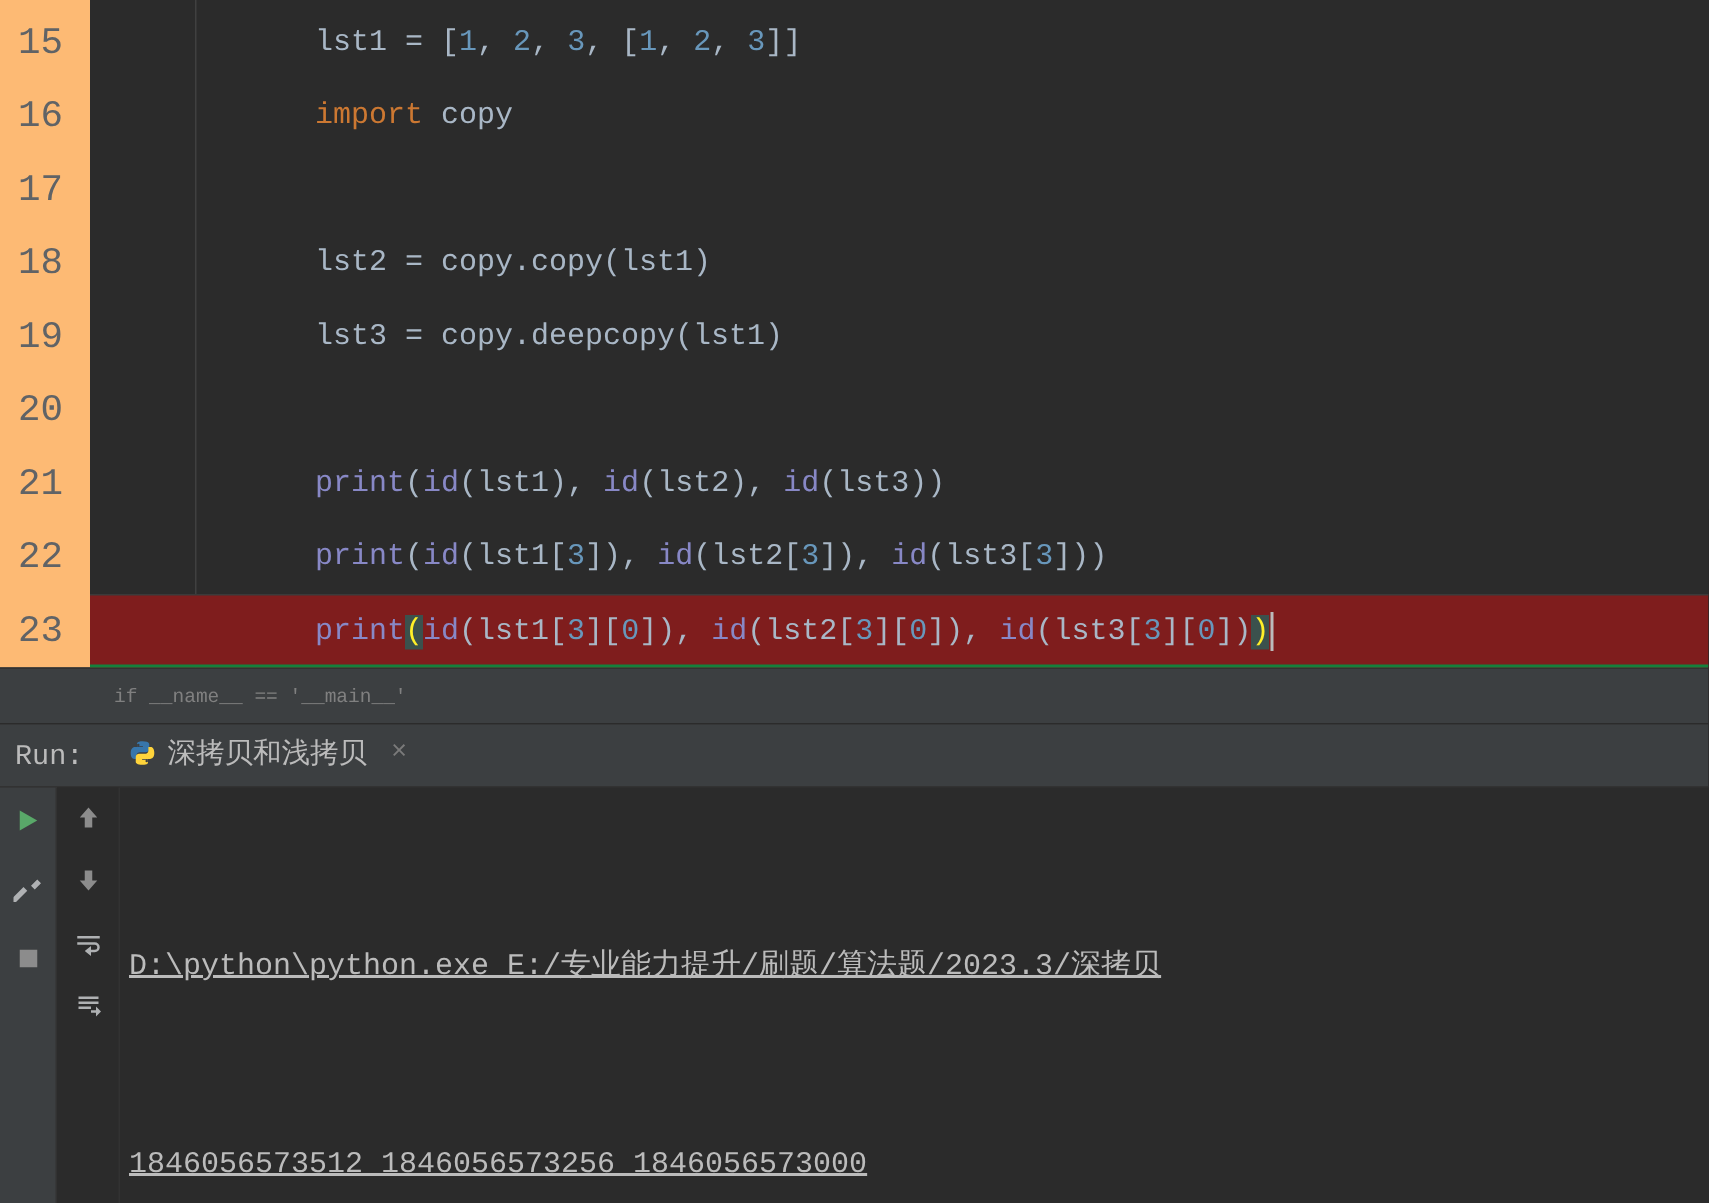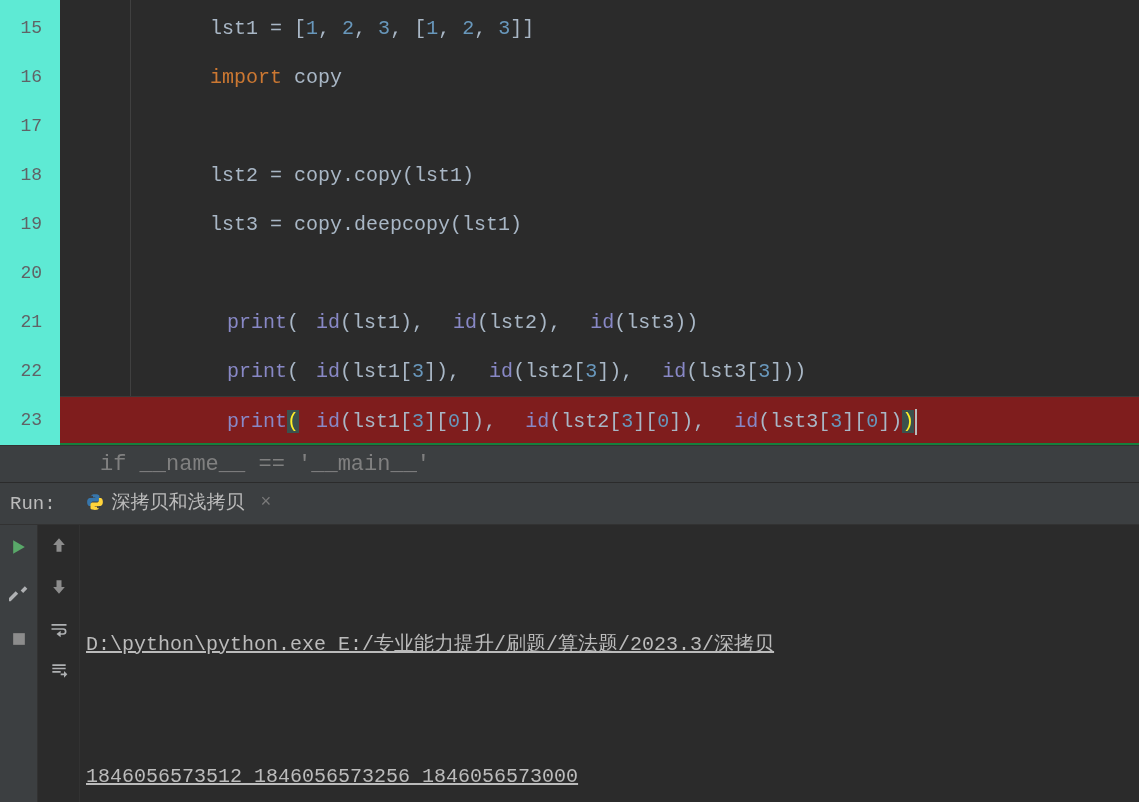--- a/index.html
+++ b/index.html
@@ -14,26 +14,26 @@
     display: flex;
     flex-direction: column;
   }
   .editor-area {
     flex: 0 0 auto;
     display: flex;
     background: #2b2b2b;
   }
   .gutter {
     width: 60px;
-    background: #5eead4;
+    background: #fdba74;
     color: #606366;
     text-align: right;
     padding-right: 18px;
     padding-top: 4px;
-    font-size: 18px;
+    font-size: 25px;
     line-height: 49px;
     user-select: none;
   }
   .gutter .ln { height: 49px; }
   .code {
     flex: 1;
     padding-top: 4px;
     position: relative;
   }
   .code-line {
@@ -52,39 +52,39 @@
     width: 1px;
     background: #404040;
   }
   .current-line {
     background: #7f1d1d;
     border-top: 1px solid #3a3a3a;
     border-bottom: 2px solid #15803d;
   }
   .tok-kw { color: #cc7832; }
   .tok-num { color: #6897bb; }
-  .tok-builtin { color: #8888c6; margin-left: 17px; }
+  .tok-builtin { color: #8888c6; }
   .tok-ident { color: #a9b7c6; }
   .tok-punc { color: #a9b7c6; }
   .bracket-match { background: #3b514d; color: #ffef28; }
   .caret {
     display: inline-block;
     width: 2px;
     height: 26px;
     background: #bbbbbb;
     vertical-align: middle;
     margin-left: 1px;
   }
   .breadcrumb {
     background: #3c3f41;
     color: #808080;
     height: 38px;
     line-height: 38px;
-    padding-left: 100px;
-    font-size: 22px;
+    padding-left: 76px;
+    font-size: 13px;
     border-top: 1px solid #323232;
     border-bottom: 1px solid #2b2b2b;
   }
   .run-header {
     background: #3c3f41;
     height: 42px;
     display: flex;
     align-items: center;
     padding-left: 10px;
     border-bottom: 1px solid #323232;

